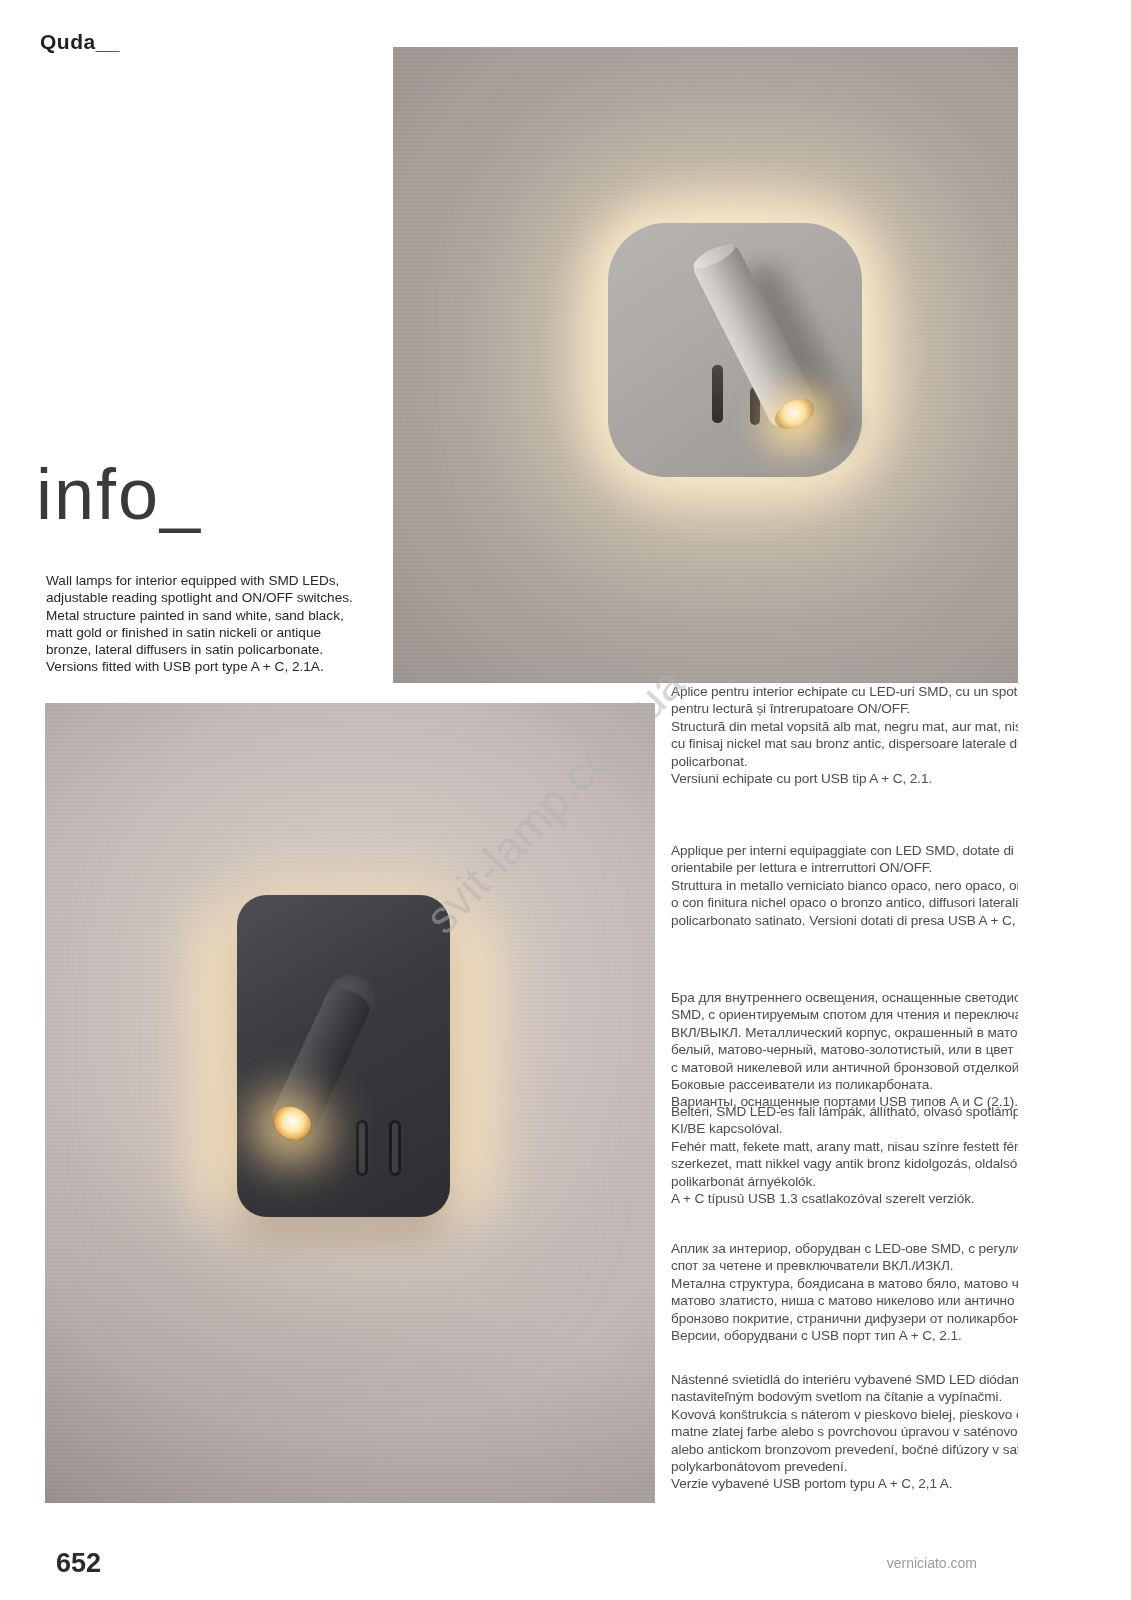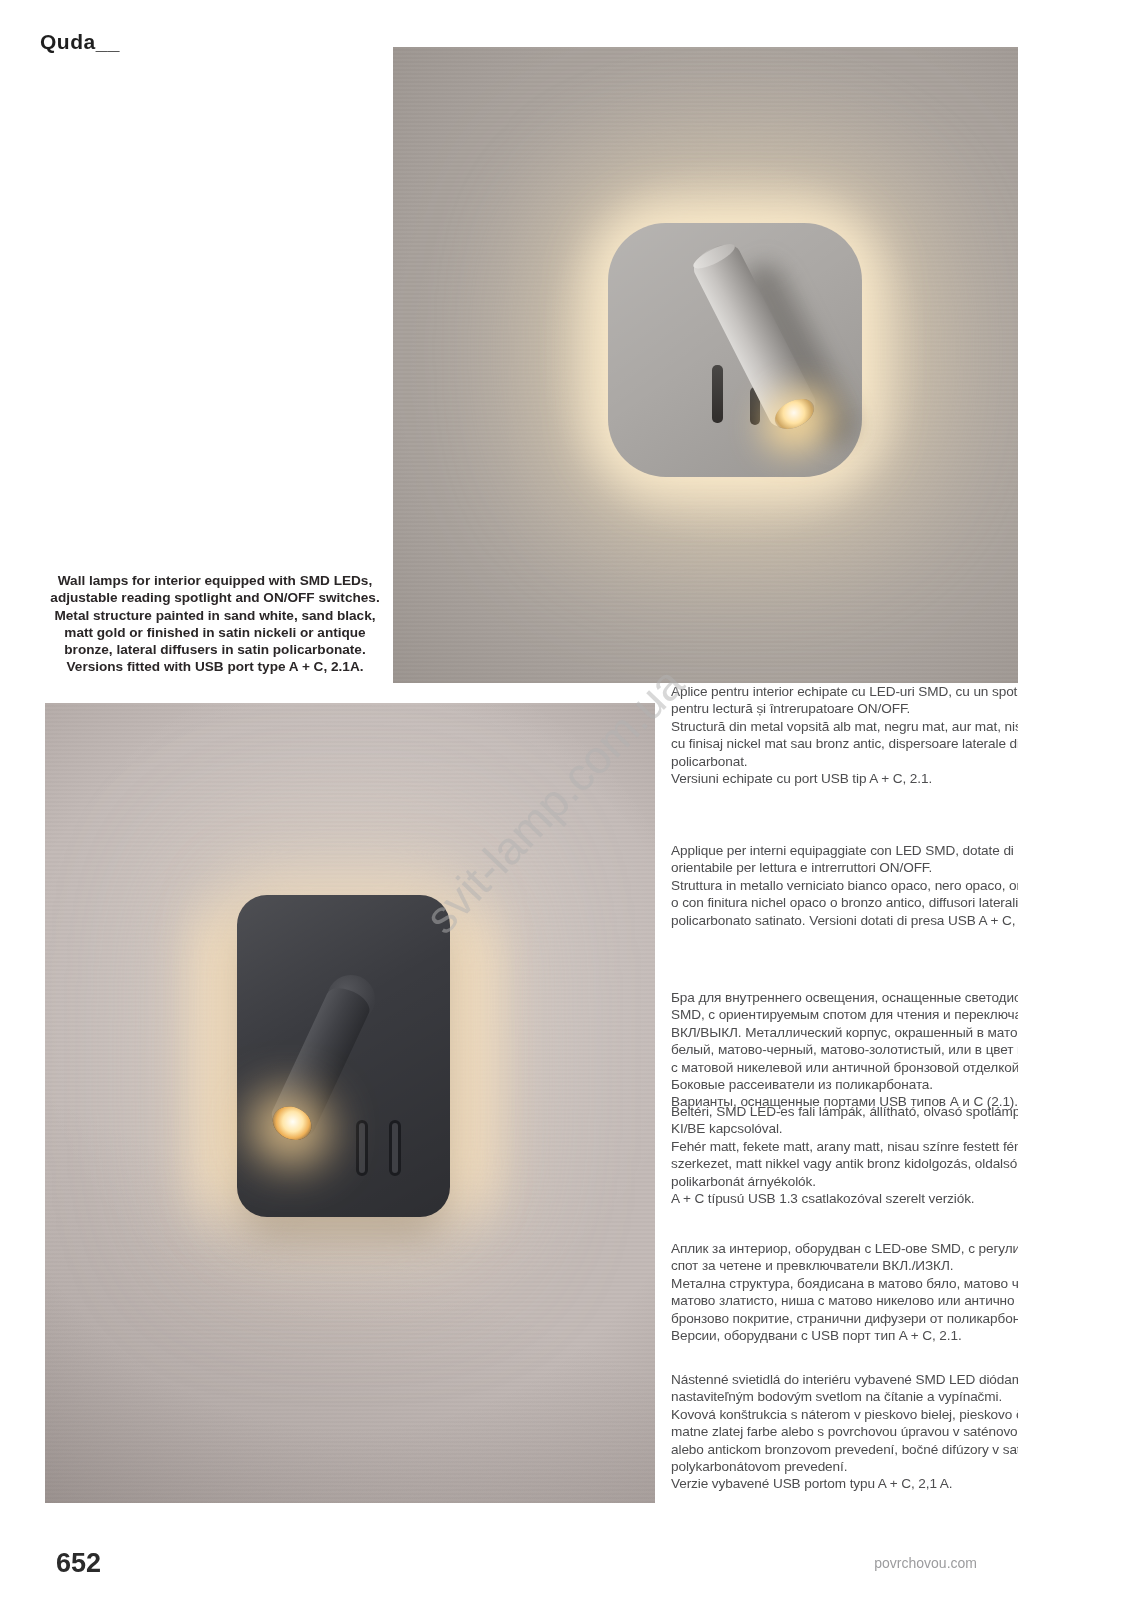--- a/index.html
+++ b/index.html
@@ -24,23 +24,23 @@
     font-size:14px; color:#9c9c9e; text-decoration:none;
   }
 
   
   .info-title {
     position:absolute; left:36px; top:458px;
     font-size:72px; font-weight:100; color:#3a3a3a; letter-spacing:2px;
     line-height:1;
   }
   .info-desc {
-    position:absolute; left:40px; top:572px; width:350px;
-    font-size:13.6px; font-weight:700; color:#2a2627;
-    line-height:17.3px; white-space:pre-line;text-align:center;
+    position:absolute; left:46px; top:572px; width:350px;
+    font-size:13.6px; font-weight:400; color:#2a2627;
+    line-height:17.3px; white-space:pre-line;
   }
 
   
   .lang-para {
     position:absolute; left:671px; width:460px;
     font-size:13.6px; color:#4d4d4f; line-height:17.4px;
     letter-spacing:-.1px; white-space:pre-line;
   }
   .p-ro { top:683px; }
   .p-it { top:842px; }
@@ -166,20 +166,21 @@
     <div class="wall-fx"></div>
     <div class="plate-top"></div>
     <div class="sw-top s1"></div>
     <div class="sw-top s2"></div>
     <div class="cyl-shadow-top"></div>
     <div class="cyl-top">
       <div class="spot-lit-top"></div>
     </div>
   </div>
 
+  <div class="info-title">info_</div>
   <div class="info-desc">Wall lamps for interior equipped with SMD LEDs,
 adjustable reading spotlight and ON/OFF switches.
 Metal structure painted in sand white, sand black,
 matt gold or finished in satin nickeli or antique
 bronze, lateral diffusers in satin policarbonate.
 Versions fitted with USB port type A + C, 2.1A.</div>
 
   <div id="photo-bottom">
     <div class="wall-fx"></div>
     <div class="glow-bar left"></div>
@@ -227,15 +228,15 @@
 nastaviteľným bodovým svetlom na čítanie a vypínačmi.
 Kovová konštrukcia s náterom v pieskovo bielej, pieskovo čiernej,
 matne zlatej farbe alebo s povrchovou úpravou v saténovo niklovom
 alebo antickom bronzovom prevedení, bočné difúzory v saténovo
 polykarbonátovom prevedení.
 Verzie vybavené USB portom typu A + C, 2,1 A.</p>
 
   <div class="watermark">svit-lamp.com.ua</div>
 
   <div class="page-number">652</div>
-  <a class="website" href="#">povrchovou.com</a>
+  <a class="website" href="#">verniciato.com</a>
 
 </div>
 
 </body></html>

